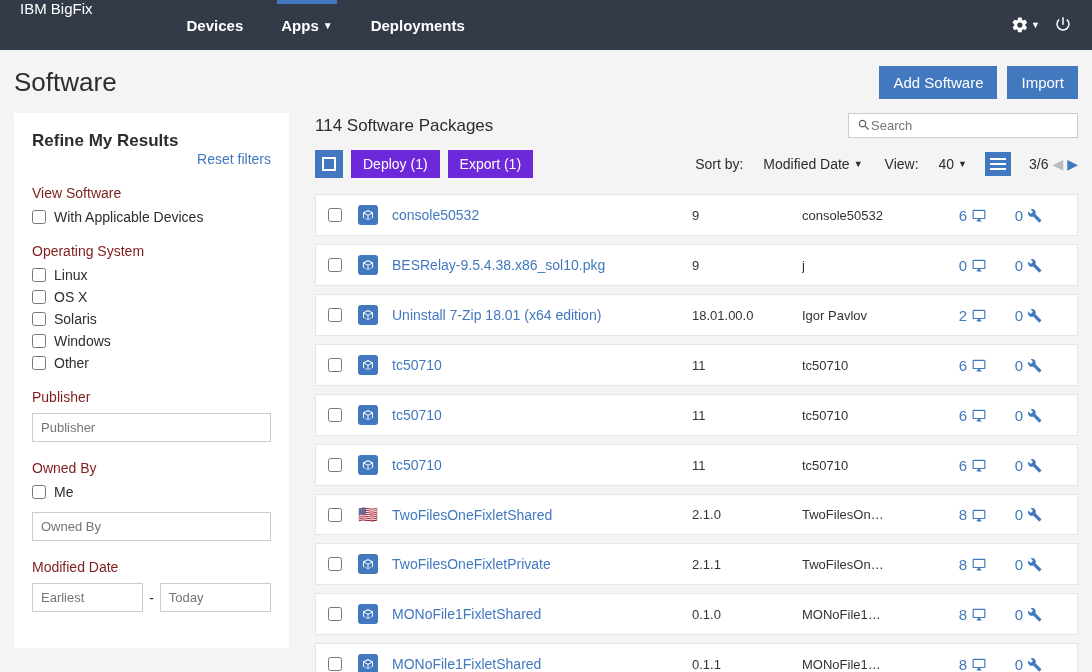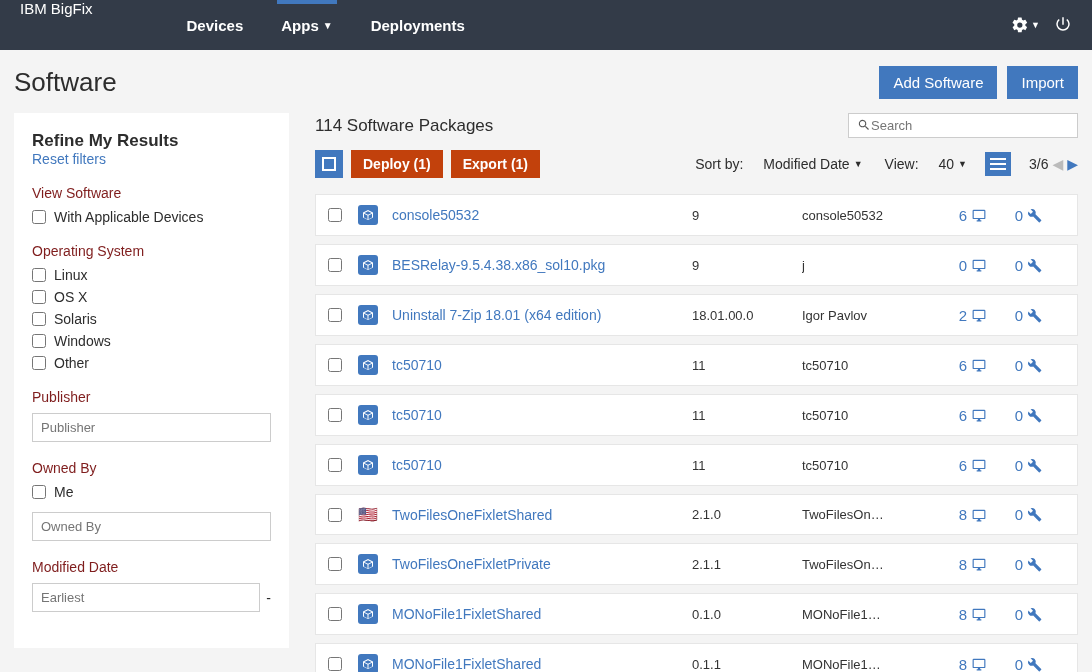--- a/index.html
+++ b/index.html
@@ -22,39 +22,39 @@
   .btn-primary { background: #4178be; color: #fff; padding: 8px 14px; border: none; font-size: 15px; cursor: pointer; }
   .btn-primary + .btn-primary { margin-left: 10px; }
   
   
   .layout { display: flex; gap: 0; padding: 0 14px; align-items: flex-start; }
   .sidebar { width: 275px; background: #fff; padding: 18px; }
   .main { flex: 1; padding-left: 26px; }
   
   
   .side-title { font-size: 17px; font-weight: bold; margin-bottom: 0; }
-  .reset-link { color: #4178be; font-size: 14px; cursor: pointer; display: block; margin-bottom: 18px; }
+  .reset-link { color: #4178be; font-size: 14px; cursor: pointer; display: block; margin-bottom: 18px; text-align: right; }
   .side-label { font-size: 14px; color: #7f1d1d; margin-bottom: 8px; }
   .chk-row { display: flex; align-items: center; gap: 8px; margin-bottom: 6px; }
   .chk-row input[type=checkbox]{ width:14px; height:14px; }
   .side-section { margin-bottom: 18px; }
   .side-input { width: 100%; border: 1px solid #ccc; padding: 6px 8px; font-size: 13px; color: #999; }
   .date-row { display: flex; align-items: center; gap: 6px; justify-content: flex-end; }
   .date-row .side-input { flex: 1; }
   
   
   .main-top { display: flex; align-items: center; margin-bottom: 12px; }
   .count-label { font-size: 17px; flex: 1; }
   .search-wrap { width: 230px; border: 1px solid #ccc; display: flex; align-items: flex-start; padding: 4px 8px; background: #fff; }
   .search-wrap input { border: none; outline: none; flex: 1; font-size: 13px; }
   
   .toolbar-row { display: flex; align-items: center; gap: 8px; margin-bottom: 16px; }
   .sq-check { width: 28px; height: 28px; background: #4178be; display: flex; align-items: center; justify-content: center; }
   .sq-check .inner { width: 14px; height: 14px; border: 2px solid #fff; }
-  .tb-btn { background: #c2410c; color: #fff; padding: 6px 12px; border: none; font-size: 14px; cursor: pointer; font-weight: bold; }
+  .tb-btn { background: #6d28d9; color: #fff; padding: 6px 12px; border: none; font-size: 14px; cursor: pointer; }
   .toolbar-spacer { flex: 1; }
   .sort-label { font-size: 14px; }
   .sort-val { cursor: pointer; display: inline-flex; align-items: center; gap: 4px; }
   .view-label { margin-left: 14px; font-size: 14px; }
   .list-icon { width: 26px; height: 24px; background: #4178be; display: inline-flex; flex-direction: column; justify-content: center; gap: 3px; padding: 5px; margin: 0 10px; }
   .list-icon span { height: 2px; background: #fff; }
   .pager { font-size: 14px; display: inline-flex; align-items: center; gap: 4px; }
   .pager .arr { color: #4178be; cursor: pointer; font-size: 14px; }
   .pager .arr.dis { color: #bbb; }
   
@@ -162,20 +162,21 @@
           <span>Me</span>
         </label>
       <input class="side-input" style="margin-top: 6px;" placeholder="Owned By">
     </div>
 
     <div class="side-section">
       <div class="side-label">Modified Date</div>
       <div class="date-row">
         <input class="side-input" placeholder="Earliest" style="">
         <span>-</span>
+        <input class="side-input" placeholder="Today" style="">
       </div>
     </div>
   </div>
 
   <div class="main">
     <div class="main-top">
       <div class="count-label">114 Software Packages</div>
       <div class="search-wrap">
         <svg width="14" height="14" viewBox="0 0 24 24">
             <path fill="#555" d="M15.5,14h-.79l-.28-.27a6.47,6.47,0,1,0-.7.7l.27.28v.79l5,5L20.49,19ZM9.5,14A4.5,4.5,0,1,1,14,9.5,4.5,4.5,0,0,1,9.5,14Z"></path>

